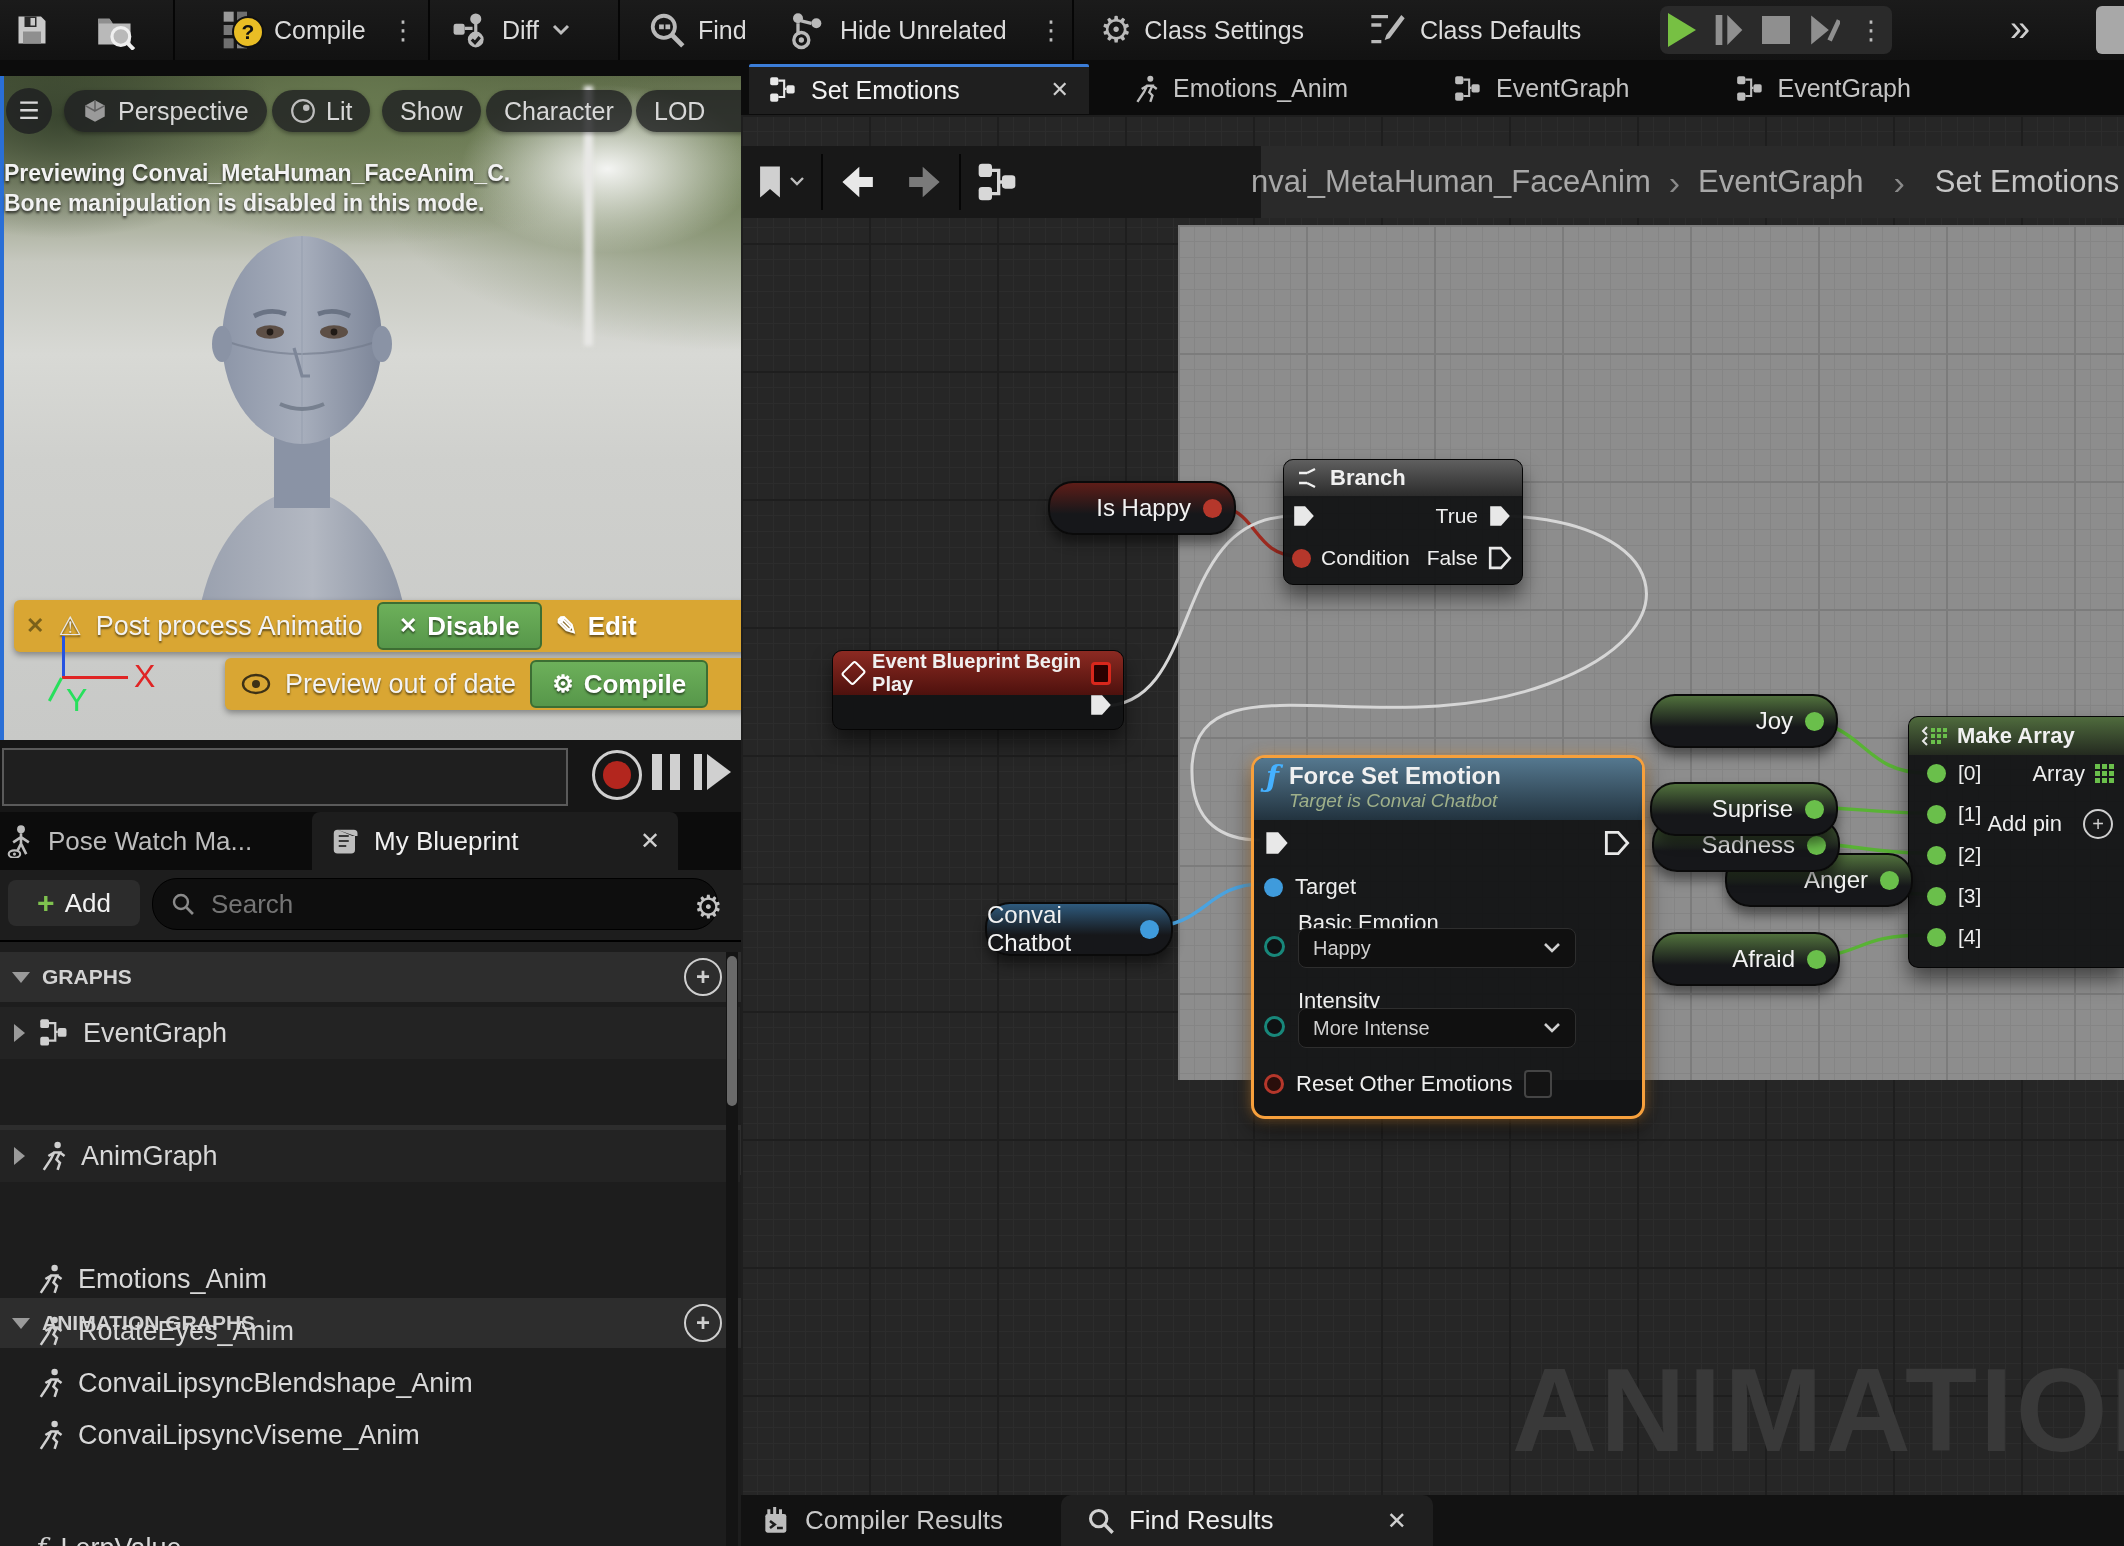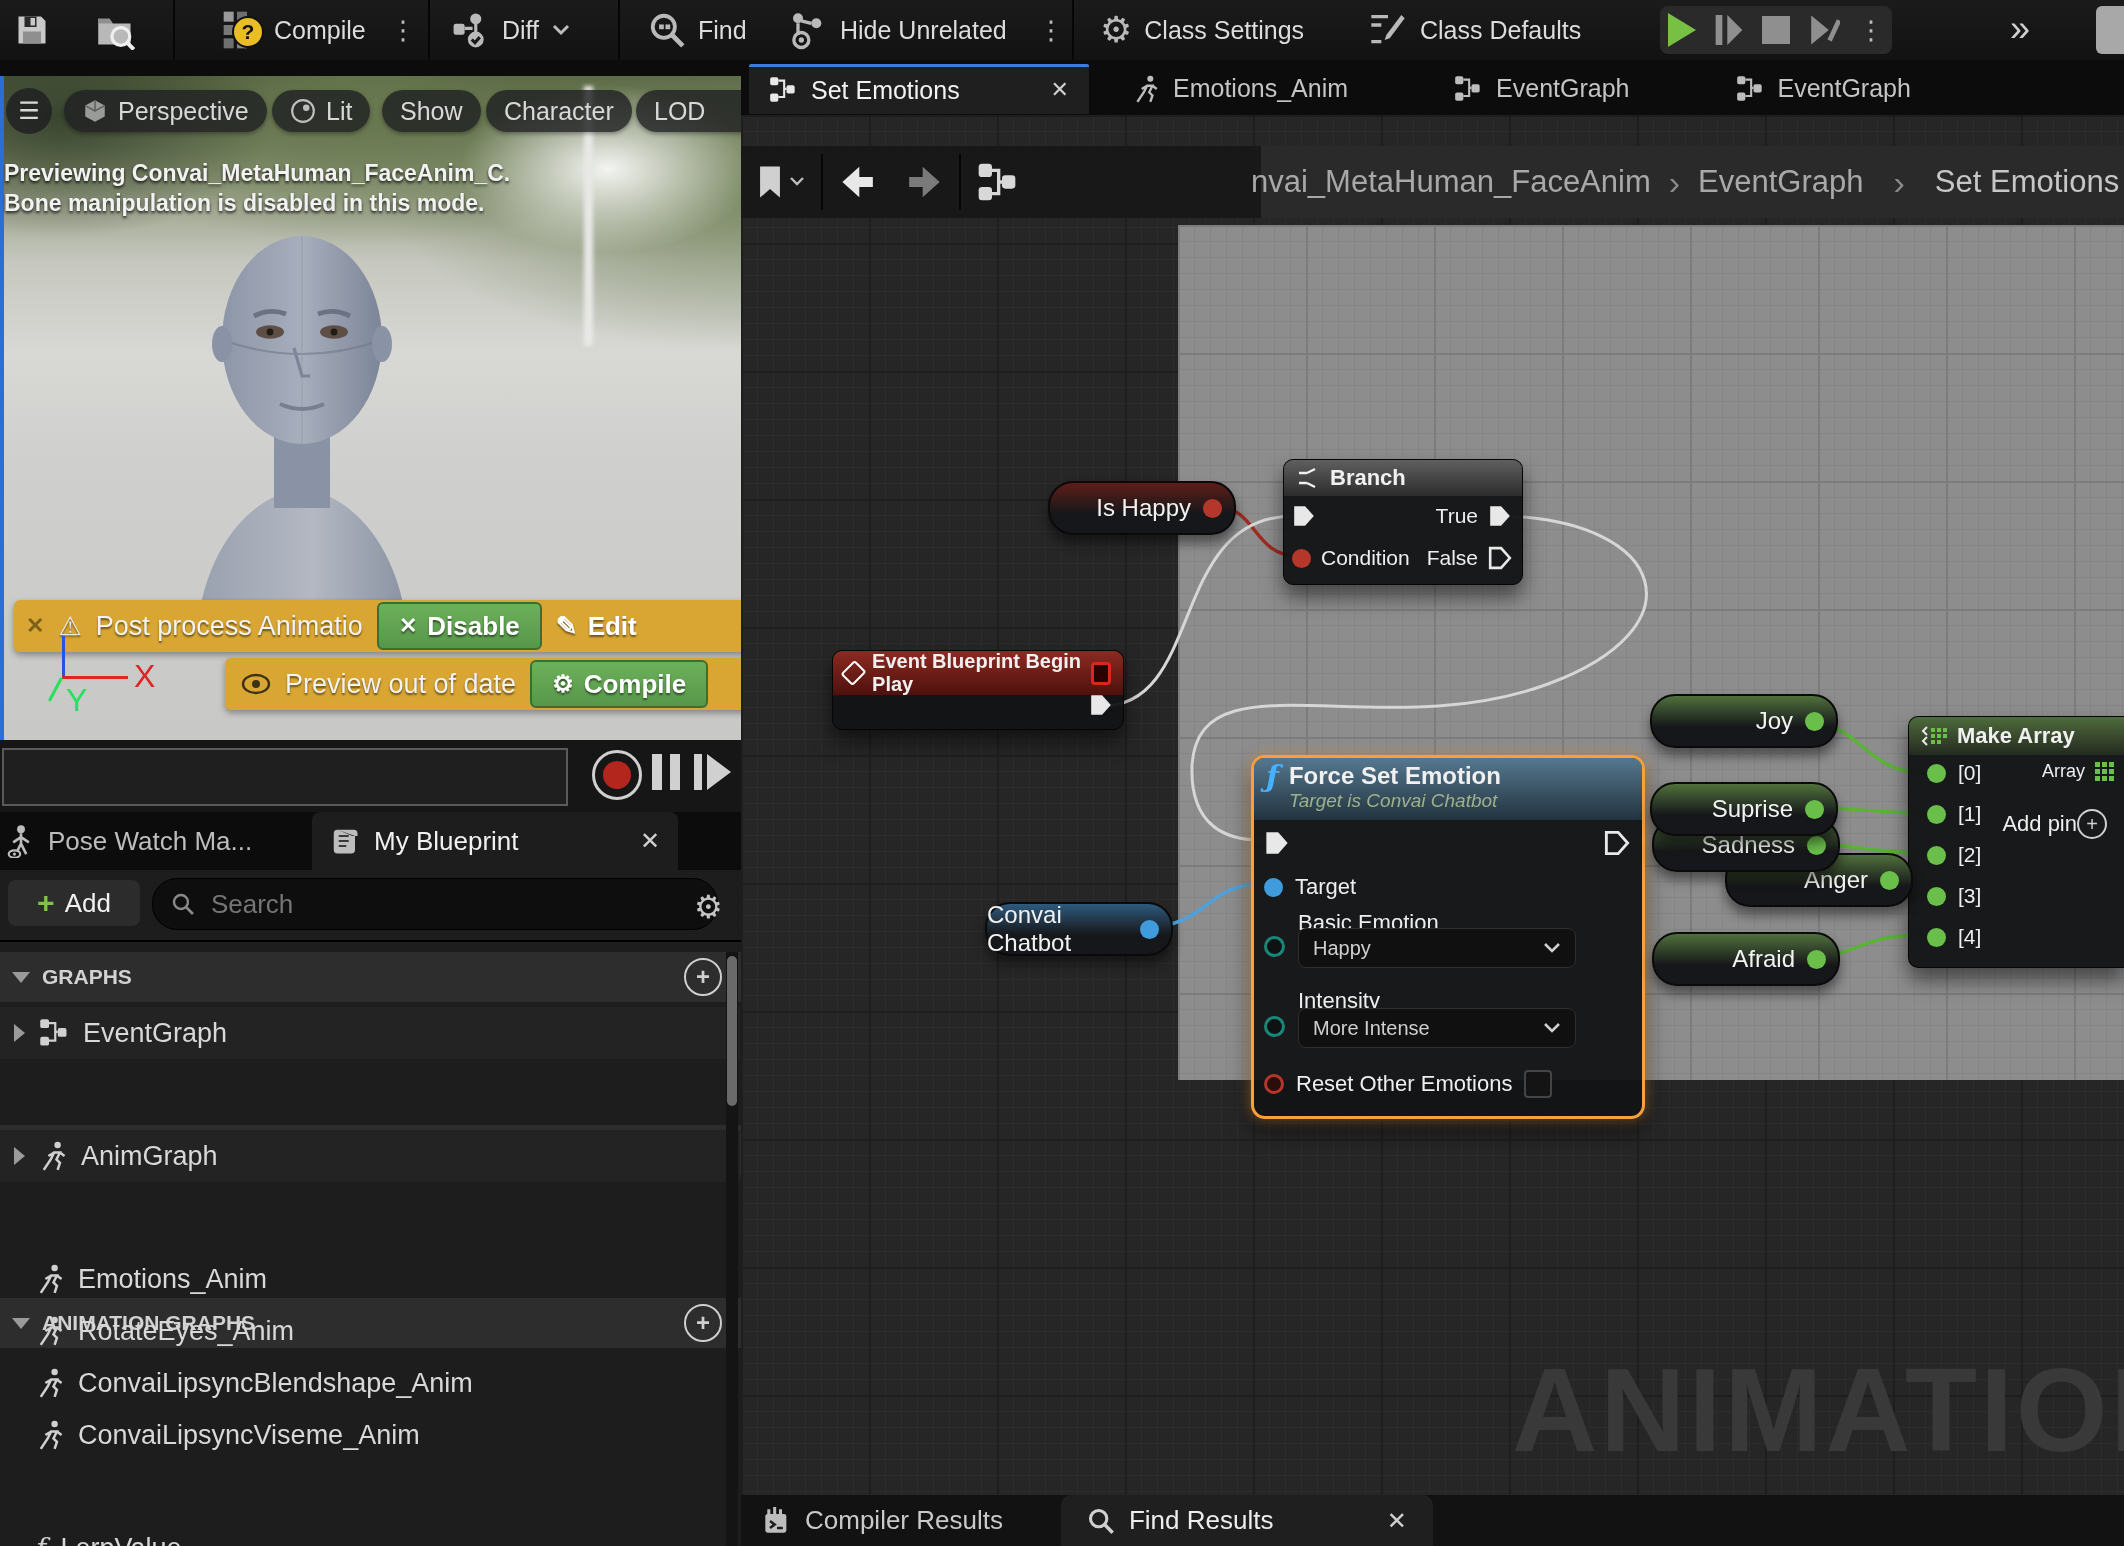--- a/index.html
+++ b/index.html
@@ -627,37 +627,37 @@
     <span>[2]</span>
   </div>
   <div class="abs row" style="left:18px;top:167px;gap:12px;font-size:21px;color:#eee">
     <span class="pin" style="background:#6abf4b"></span>
     <span>[3]</span>
   </div>
   <div class="abs row" style="left:18px;top:208px;gap:12px;font-size:21px;color:#eee">
     <span class="pin" style="background:#6abf4b"></span>
     <span>[4]</span>
   </div>
-  <div class="abs row" style="right:10px;top:44px;gap:10px;font-size:18px;color:#eee">
+  <div class="abs row" style="right:10px;top:44px;gap:10px;font-size:22px;color:#eee">
     <span>Array</span>
     <svg width="20" height="20" viewBox="0 0 20 20">
         <g fill="#6abf4b">
           <rect x="0" y="0" width="5" height="5"></rect>
           <rect x="7" y="0" width="5" height="5"></rect>
           <rect x="14" y="0" width="5" height="5"></rect>
           <rect x="0" y="7" width="5" height="5"></rect>
           <rect x="7" y="7" width="5" height="5"></rect>
           <rect x="14" y="7" width="5" height="5"></rect>
           <rect x="0" y="14" width="5" height="5"></rect>
           <rect x="7" y="14" width="5" height="5"></rect>
           <rect x="14" y="14" width="5" height="5"></rect>
         </g>
       </svg>
   </div>
-  <div class="abs row" style="right:18px;top:92px;gap:0;font-size:22px;color:#eee">
+  <div class="abs row" style="right:12px;top:92px;gap:21px;font-size:22px;color:#eee">
     <span>Add pin</span>
     <span class="plus-circle" style="width:26px;height:26px;font-size:20px">+</span>
   </div>
 </div>
 
 <div class="abs row" style="left:741px;top:1495px;width:1383px;height:51px;background:#121212;gap:0">
   <div class="row" style="gap:14px;padding:0 22px;height:51px;color:#c9c9c9;font-size:26px">
     <svg width="28" height="28" viewBox="0 0 24 24">
         <rect x="2" y="6" width="18" height="16" rx="2" fill="#bdbdbd"></rect>
         <path d="M5 2v4M10 0v6M15 2v4" stroke="#bdbdbd" stroke-width="2.6"></path>

